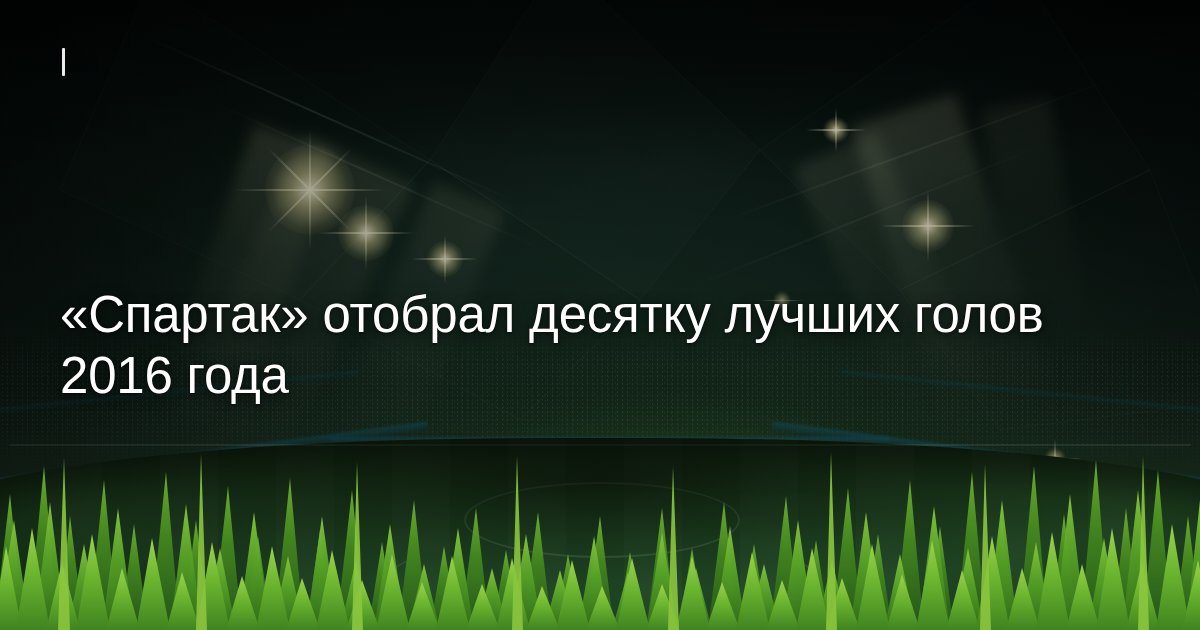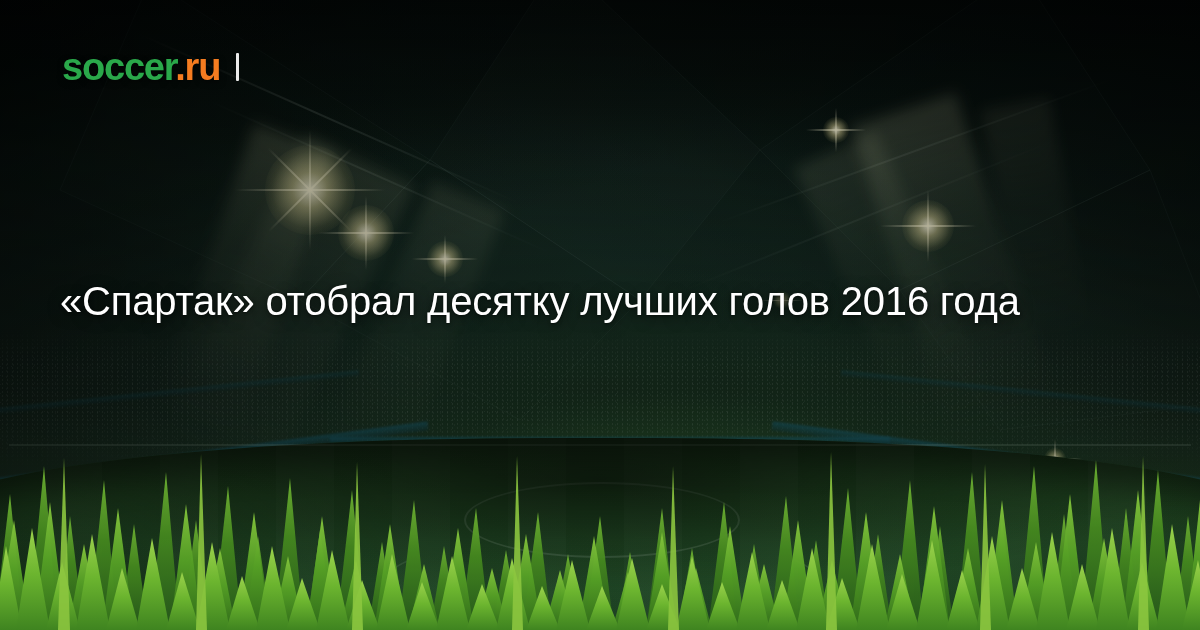--- a/index.html
+++ b/index.html
@@ -220,21 +220,21 @@
     text-transform: uppercase;
     text-shadow: 0 2px 7px rgba(0,0,0,0.6);
   }
 
   .headline {
     position: absolute;
     left: 60px;
     top: 250px;
     width: 1070px;
     color: #ffffff;
-    font-size: 40px;
+    font-size: 51px;
     font-weight: 400;
     line-height: 1.20;
     letter-spacing: -0.2px;
     text-shadow: 0 3px 14px rgba(0,0,0,0.62), 0 1px 3px rgba(0,0,0,0.5);
   }
 </style>
 </head>
 <body>
 
 <div class="share-card">
@@ -493,22 +493,19 @@
         <path d="M826,180 L831,2  L837,180 Z"></path>
         <path d="M980,180 L985,14 L991,180 Z"></path>
         <path d="M1138,180 L1143,6 L1149,180 Z"></path>
       </g>
     </svg>
   </div>
 
   <div class="content">
 
     <div class="brandbar">
-      <div class="logo">
-        <span class="soccer">soccer</span><span class="ru">.ru</span>
-      </div>
       <span class="divider"></span>
     </div>
 
     <h1 class="headline">«Спартак» отобрал десятку лучших голов 2016 года</h1>
 
   </div>
 </div>
 
 </body></html>

